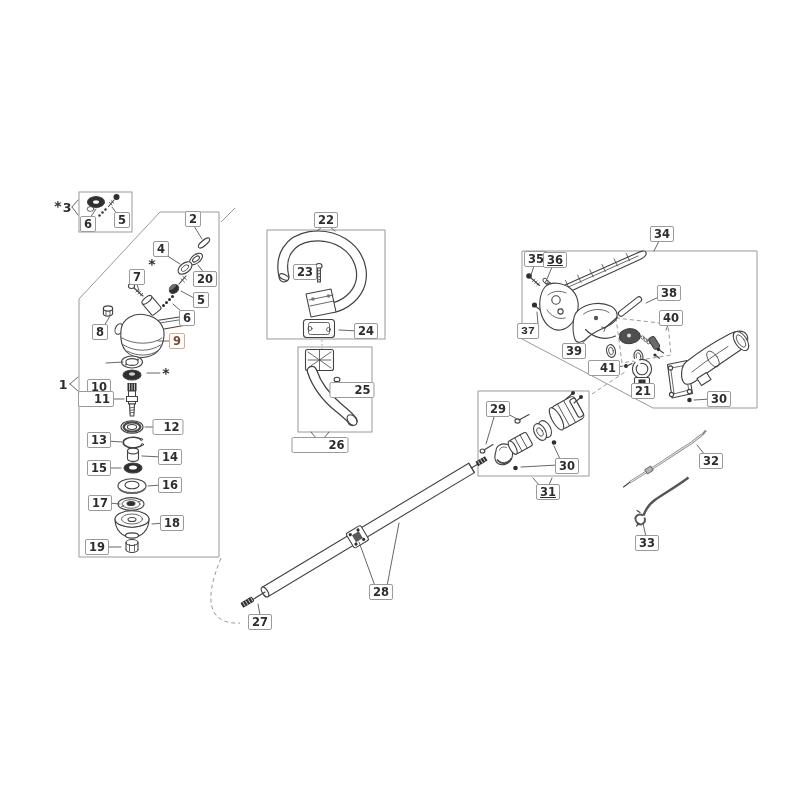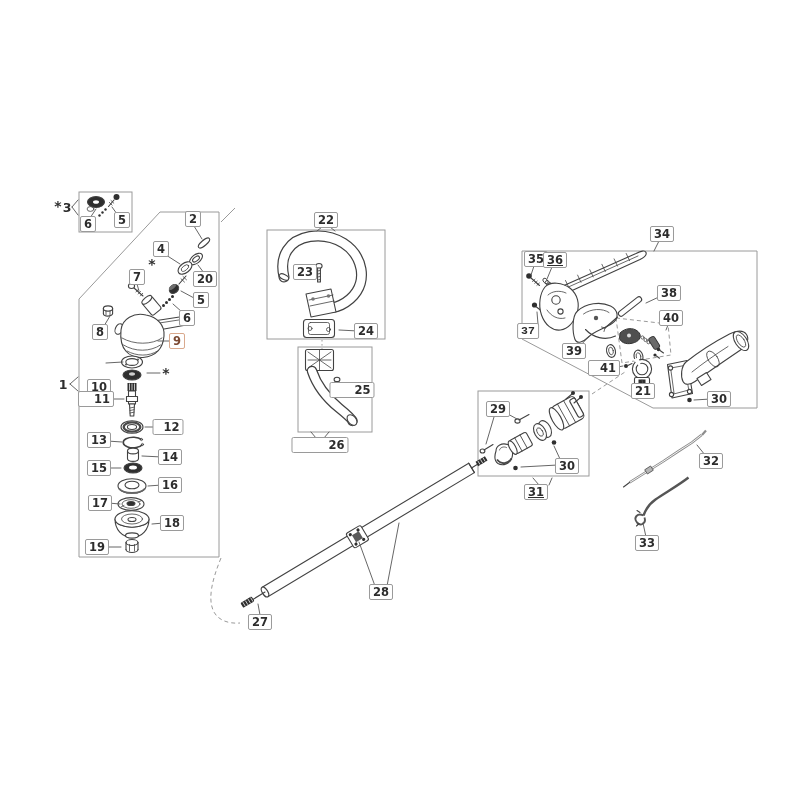--- a/index.html
+++ b/index.html
@@ -465,21 +465,21 @@
       <div class="plbl" style="left: 97px; top: 547px;">19</div>
       <div class="plbl" style="left: 326px; top: 220px;">22</div>
       <div class="plbl" style="left: 305px; top: 272px;">23</div>
       <div class="plbl" style="left: 366px; top: 331px;">24</div>
       <div class="plbl" style="left: 352px; top: 390px; padding-left: 24px;">25</div>
       <div class="plbl" style="left: 320px; top: 445px; padding-left: 36px;">26</div>
       <div class="plbl" style="left: 260px; top: 622px;">27</div>
       <div class="plbl" style="left: 381px; top: 592px;">28</div>
       <div class="plbl" style="left: 498px; top: 409px;">29</div>
       <div class="plbl" style="left: 567px; top: 466px;">30</div>
-      <div class="plbl" style="left: 536px; top: 492px; text-decoration: underline;">31</div>
+      <div class="plbl" style="left: 548px; top: 492px; text-decoration: underline;">31</div>
       <div class="plbl" style="left: 711px; top: 461px;">32</div>
       <div class="plbl" style="left: 647px; top: 543px;">33</div>
       <div class="plbl" style="left: 662px; top: 234px;">34</div>
       <div class="plbl" style="left: 536px; top: 259px;">35</div>
       <div class="plbl" style="left: 555px; top: 260px; text-decoration: underline;">36</div>
       <div class="plbl" style="left: 528px; top: 331px; font-family: Liberation Mono, monospace;">37</div>
       <div class="plbl" style="left: 669px; top: 293px;">38</div>
       <div class="plbl" style="left: 574px; top: 351px;">39</div>
       <div class="plbl" style="left: 671px; top: 318px;">40</div>
       <div class="plbl" style="left: 604px; top: 368px; padding-left: 11px;">41</div>

